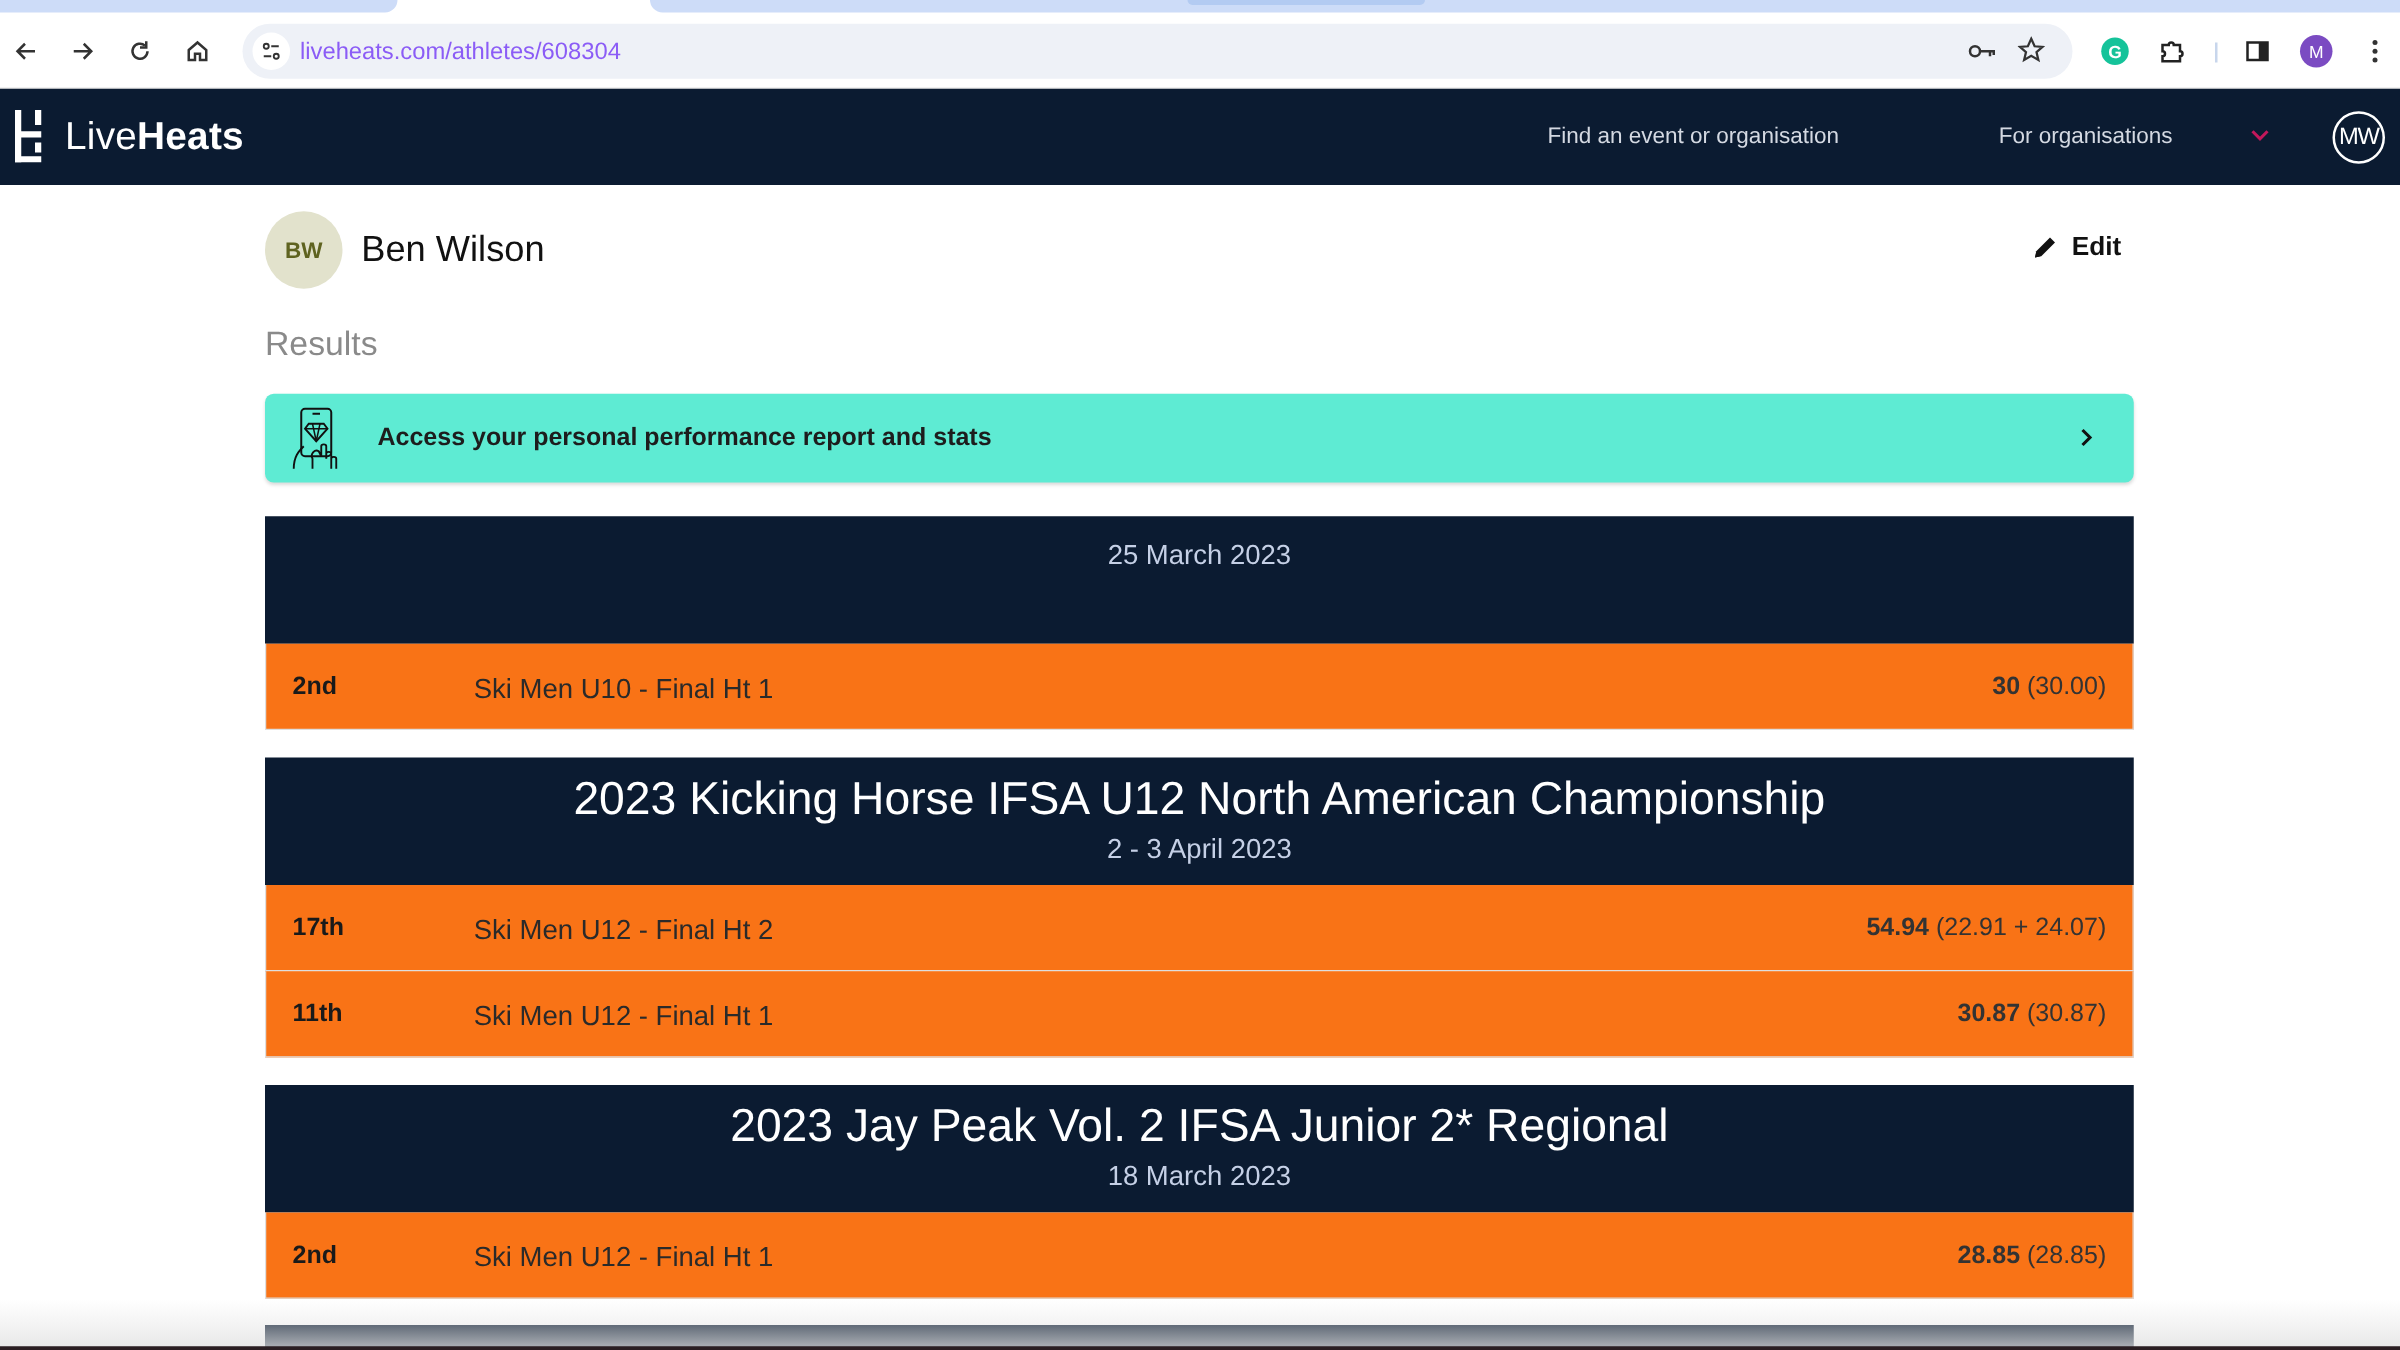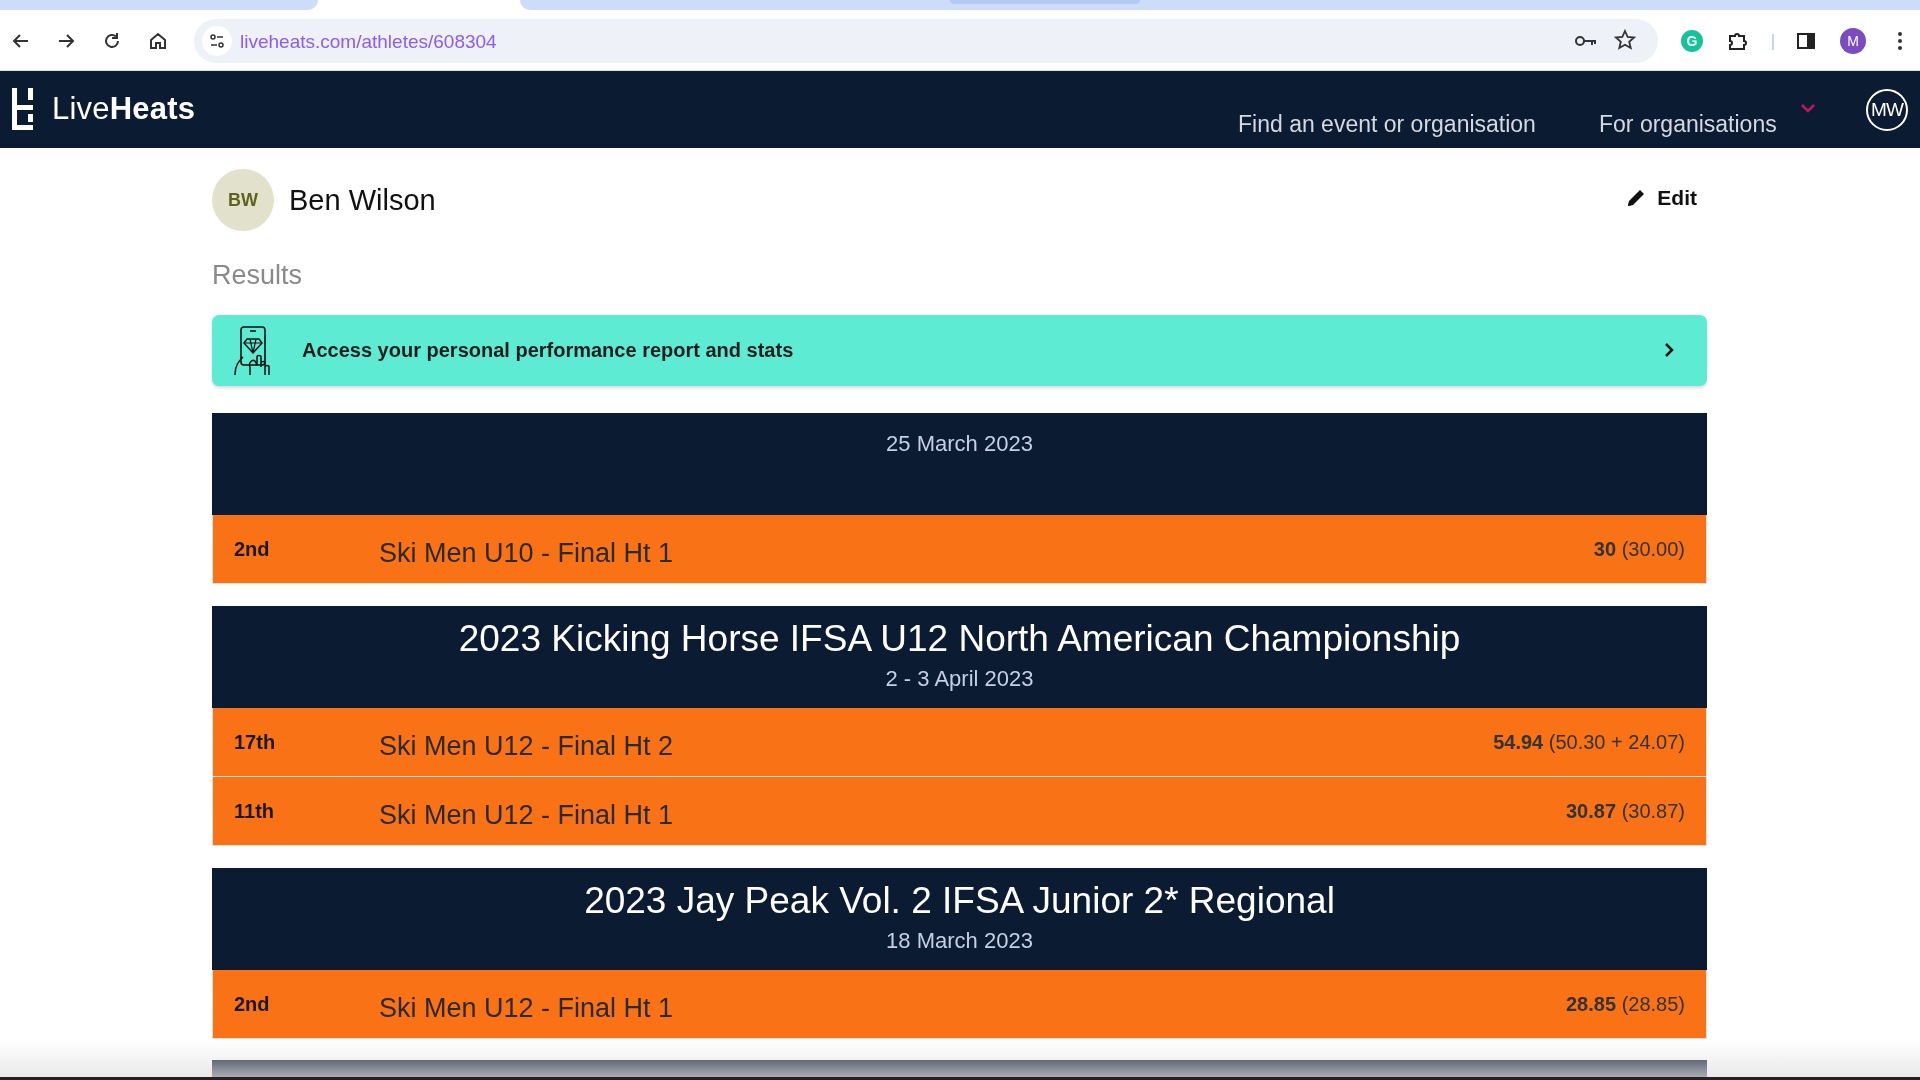--- a/index.html
+++ b/index.html
@@ -20,21 +20,21 @@
   .grammarly { width: 22px; height: 22px; border-radius: 50%; background: #15c39a; color: #fff; font-size: 14px; font-weight: bold; display: flex; align-items: center; justify-content: center; }
   .profile { width: 26px; height: 26px; border-radius: 50%; background: #7b4bc2; color: #fff; font-size: 14px; display: flex; align-items: center; justify-content: center; }
   .sep { position: absolute; left: 1772px; top: 22px; width: 2px; height: 16px; background: #c8d6ec; }
 
   
   .navbar { position: absolute; left: 0; top: 71px; width: 1920px; height: 77px; background: #0b1b31; }
   .logo { position: absolute; left: 12px; top: 17px; display: flex; align-items: center; }
   .logo-text { margin-left: 18px; font-size: 31px; color: #ffffff; letter-spacing: 0.2px; }
   .logo-text .light { font-weight: normal; }
   .logo-text .bold { font-weight: bold; }
-  .nav-link { position: absolute; top: 40px; font-size: 23px; color: #d4d9e2; }
+  .nav-link { position: absolute; top: 27px; font-size: 18px; color: #d4d9e2; }
   .nav-link.find { left: 1238px; }
   .nav-link.orgs { left: 1599px; }
   .chev-down { position: absolute; left: 1800px; top: 31px; }
   .user-avatar { position: absolute; left: 1866px; top: 18px; width: 42px; height: 42px; border: 2px solid #ffffff; border-radius: 50%; color: #ffffff; font-size: 19px; display: flex; align-items: center; justify-content: center; letter-spacing: -1px; }
 
   
   .content { position: absolute; left: 212px; top: 148px; width: 1495px; }
   .athlete-row { position: absolute; left: 0; top: 21px; height: 62px; display: flex; align-items: center; }
   .athlete-avatar { width: 62px; height: 62px; border-radius: 50%; background: #e2e2cc; color: #5f6320; font-size: 18px; font-weight: bold; display: flex; align-items: center; justify-content: center; }
   .athlete-name { margin-left: 15px; font-size: 29px; color: #111; }
@@ -45,21 +45,21 @@
   .banner .phone-icon { margin-left: 20px; width: 50px; height: 52px; }
   .banner .banner-text { margin-left: 20px; font-size: 20px; color: #1d1d1d; font-weight: bold; }
   .banner .chev-right { position: absolute; right: 32px; top: 26px; }
 
   .event-card { position: absolute; left: 0; width: 1495px; }
   .event-header { background: #0b1b31; height: 102px; text-align: center; padding-top: 12px; }
   .event-title { font-size: 37px; color: #ffffff; }
   .event-date { margin-top: 6px; font-size: 22px; color: #c5d0e6; }
   .result-row { position: relative; height: 69px; border: 1px solid #dedede; border-top: none; background: #f97316; }
   .result-place { position: absolute; left: 21px; top: 23px; font-size: 20px; font-weight: bold; color: #1a1a1a; }
-  .result-heat { position: absolute; left: 166px; top: 23px; font-size: 27px; color: #2a2a2a; }
+  .result-heat { position: absolute; left: 166px; top: 23px; font-size: 22px; color: #2a2a2a; }
   .result-score { position: absolute; right: 21px; top: 23px; font-size: 20px; color: #333; }
   .result-score .total { font-weight: bold; }
 
   .bottom-fade { position: absolute; left: 0; top: 1040px; width: 1920px; height: 40px; background: linear-gradient(rgba(255,255,255,0), rgba(225,225,225,0.8)); pointer-events: none; }
   .bottom-bar { position: absolute; left: 0; top: 1077px; width: 1920px; height: 3px; background: #2a1e22; }
 </style>
 </head>
 <body>
 
 <div class="tabstrip">
@@ -199,21 +199,21 @@
   </div>
 
   <div class="event-card" style="top:458px">
     <div class="event-header">
       <div class="event-title">2023 Kicking Horse IFSA U12 North American Championship</div>
       <div class="event-date">2 - 3 April 2023</div>
     </div>
     <div class="result-row">
       <span class="result-place">17th</span>
       <span class="result-heat">Ski Men U12 - Final Ht 2</span>
-      <span class="result-score"><span class="total">54.94</span> <span>(50.30 + 24.07)</span></span>
+      <span class="result-score"><span class="total">54.94</span> <span>(22.91 + 24.07)</span></span>
     </div>
     <div class="result-row">
       <span class="result-place">11th</span>
       <span class="result-heat">Ski Men U12 - Final Ht 1</span>
       <span class="result-score"><span class="total">30.87</span> <span>(30.87)</span></span>
     </div>
   </div>
 
   <div class="event-card" style="top:720px">
     <div class="event-header">

